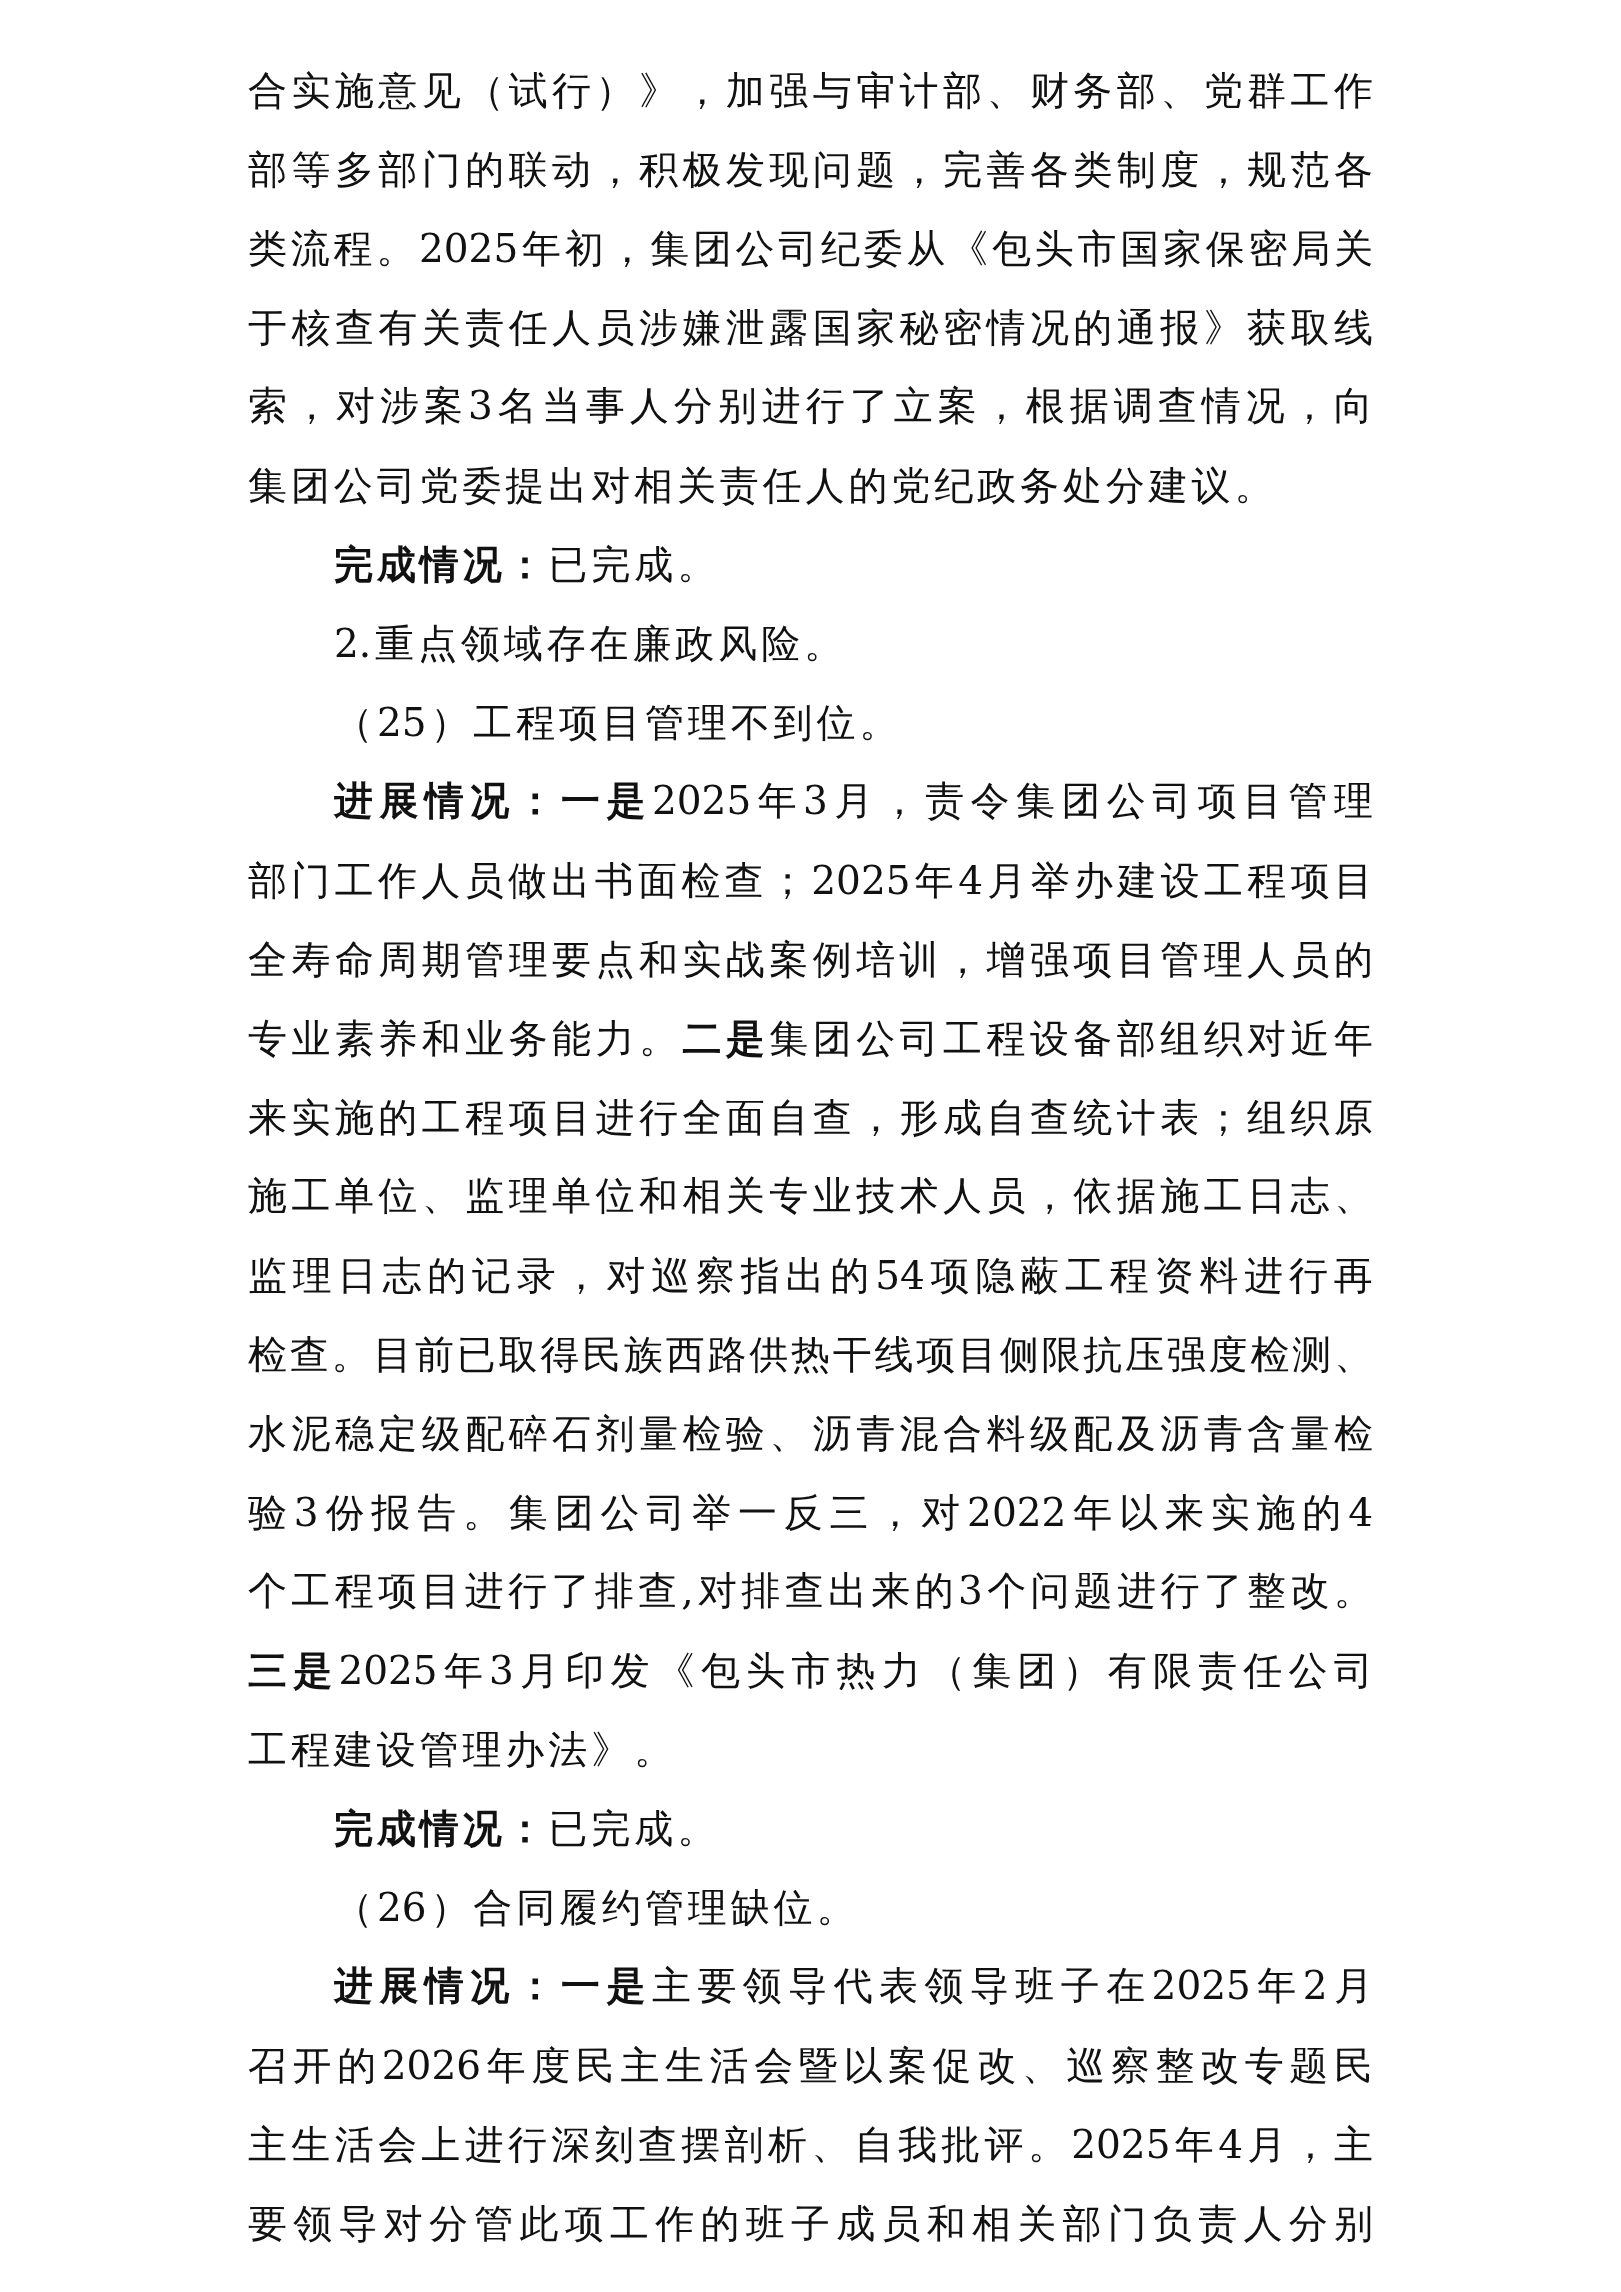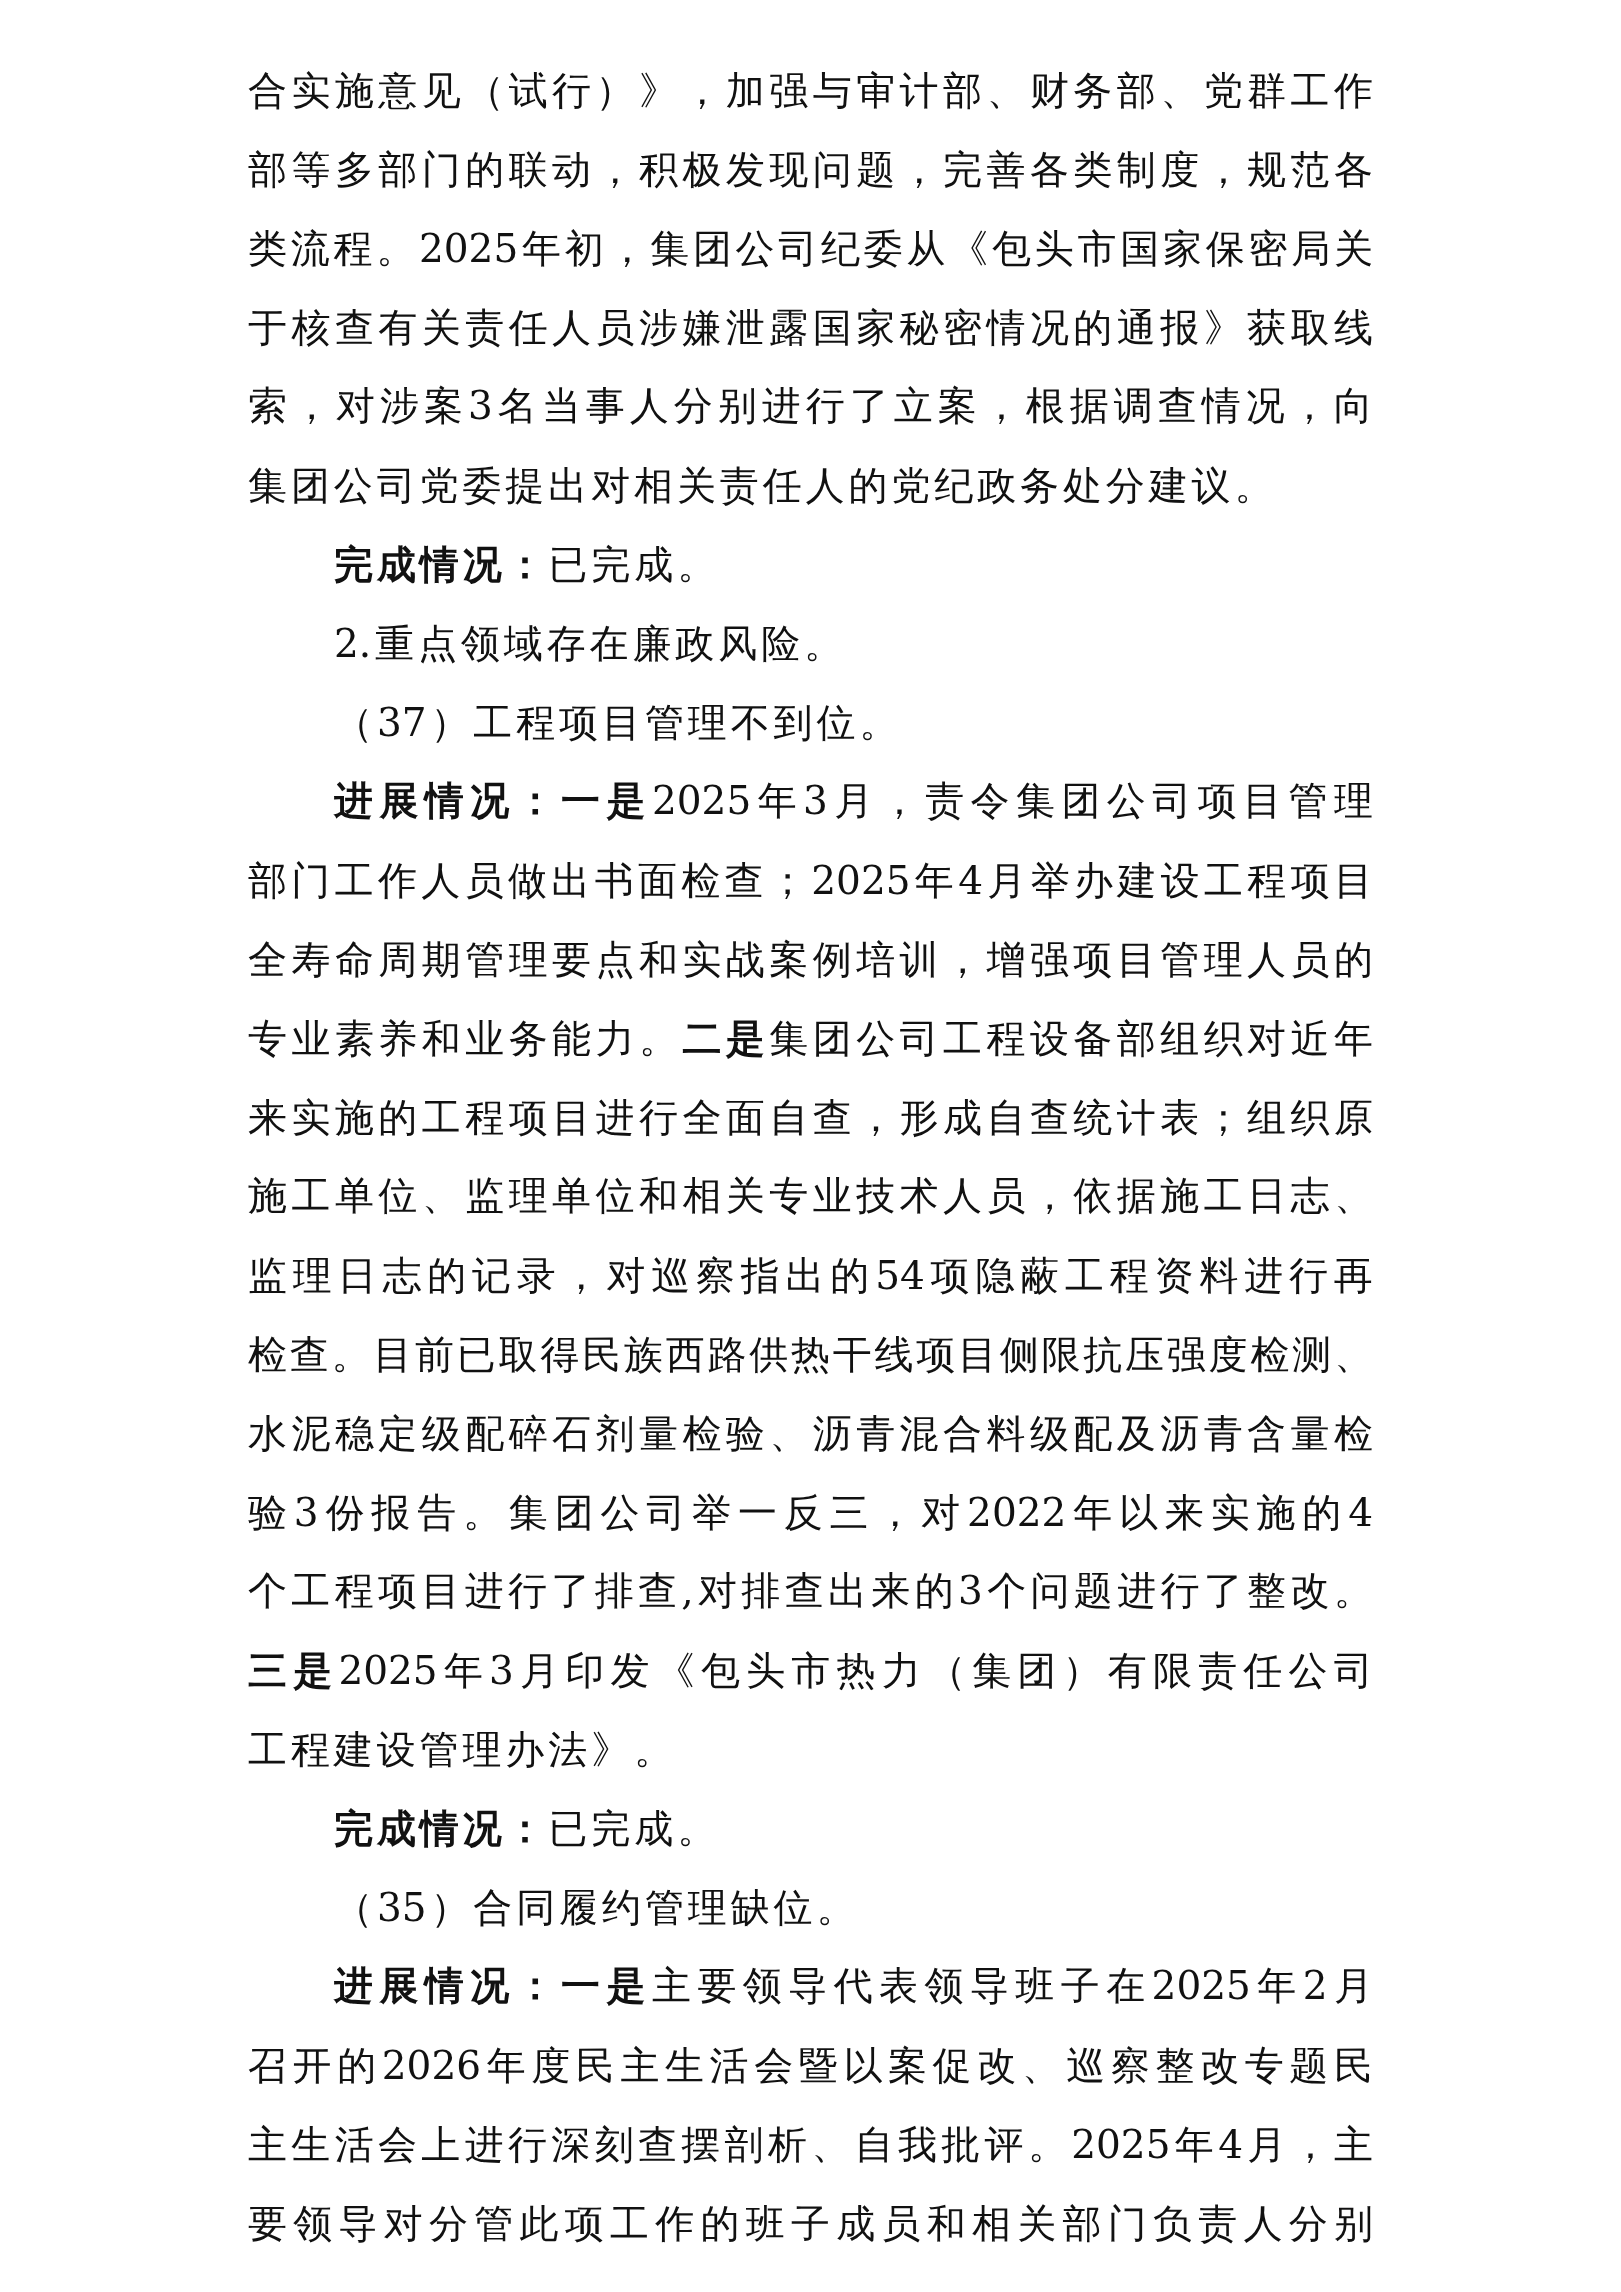--- a/index.html
+++ b/index.html
@@ -214,21 +214,21 @@
       <span class="ch">存</span>
       <span class="ch">在</span>
       <span class="ch">廉</span>
       <span class="ch">政</span>
       <span class="ch">风</span>
       <span class="ch">险</span>
       <span class="ch">。</span>
     </div>
     <div class="line indent last" style="top: 693px;">
       <span class="ch">（</span>
-      <span class="ch">37</span>
+      <span class="ch">25</span>
       <span class="ch">）</span>
       <span class="ch">工</span>
       <span class="ch">程</span>
       <span class="ch">项</span>
       <span class="ch">目</span>
       <span class="ch">管</span>
       <span class="ch">理</span>
       <span class="ch">不</span>
       <span class="ch">到</span>
       <span class="ch">位</span>
@@ -580,21 +580,21 @@
       <span class="ch b">情</span>
       <span class="ch b">况</span>
       <span class="ch b">：</span>
       <span class="ch">已</span>
       <span class="ch">完</span>
       <span class="ch">成</span>
       <span class="ch">。</span>
     </div>
     <div class="line indent last" style="top: 1878px;">
       <span class="ch">（</span>
-      <span class="ch">35</span>
+      <span class="ch">26</span>
       <span class="ch">）</span>
       <span class="ch">合</span>
       <span class="ch">同</span>
       <span class="ch">履</span>
       <span class="ch">约</span>
       <span class="ch">管</span>
       <span class="ch">理</span>
       <span class="ch">缺</span>
       <span class="ch">位</span>
       <span class="ch">。</span>

